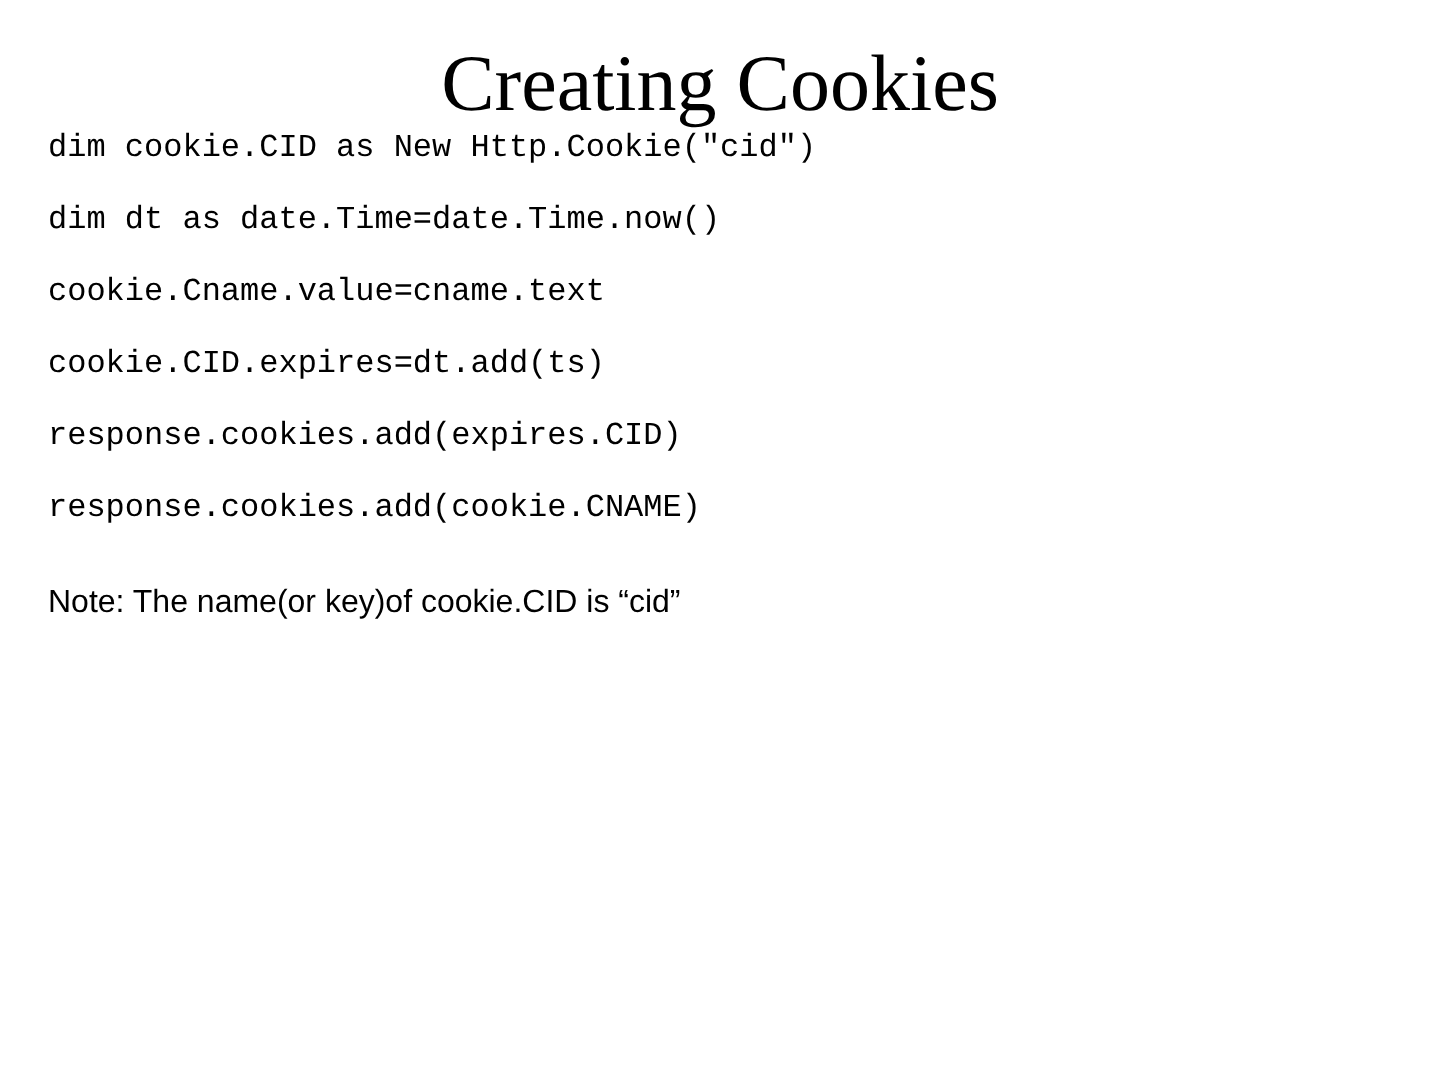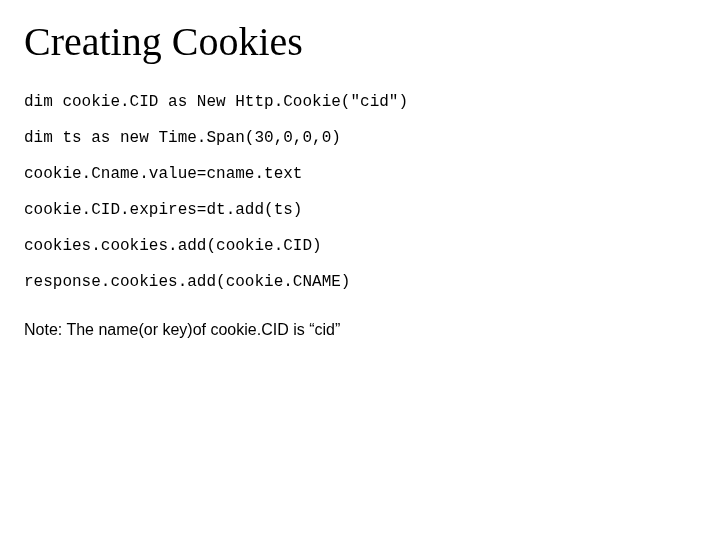--- a/index.html
+++ b/index.html
@@ -8,25 +8,24 @@
       box-sizing: border-box;
     }
     body {
       width: 720px;
       height: 540px;
       background: #ffffff;
       padding: 18px 24px;
       font-family: "Times New Roman", Times, serif;
     }
     .title {
-      text-align: left;
+      text-align: center;
       font-size: 40px;
       font-weight: normal;
       color: #000;
-      margin-bottom: 28px;
       font-family: "Times New Roman", Times, serif;
     }
     .code-line {
       font-family: "Courier New", Courier, monospace;
       font-size: 16px;
       color: #000;
       margin-bottom: 18px;
       white-space: pre;
     }
     .note-section {
@@ -40,22 +39,22 @@
       white-space: pre;
     }
   </style>
 </head>
 <body>
 
 <h1 class="title">Creating Cookies</h1>
 
 <div>
   <div class="code-line">dim cookie.CID as New Http.Cookie("cid")</div>
-  <div class="code-line">dim ts as new Time.Span(30,0,0,0)</div>
+  <div class="code-line">dim dt as date.Time=date.Time.now()</div>
   <div class="code-line">cookie.Cname.value=cname.text</div>
   <div class="code-line">cookie.CID.expires=dt.add(ts)</div>
-  <div class="code-line">cookies.cookies.add(cookie.CID)</div>
+  <div class="code-line">response.cookies.add(expires.CID)</div>
   <div class="code-line">response.cookies.add(cookie.CNAME)</div>
 </div>
 
 <div class="note-section">
   <div class="note-line">Note: The name(or key)of cookie.CID is “cid”</div>
 </div>
 
 </body></html>

